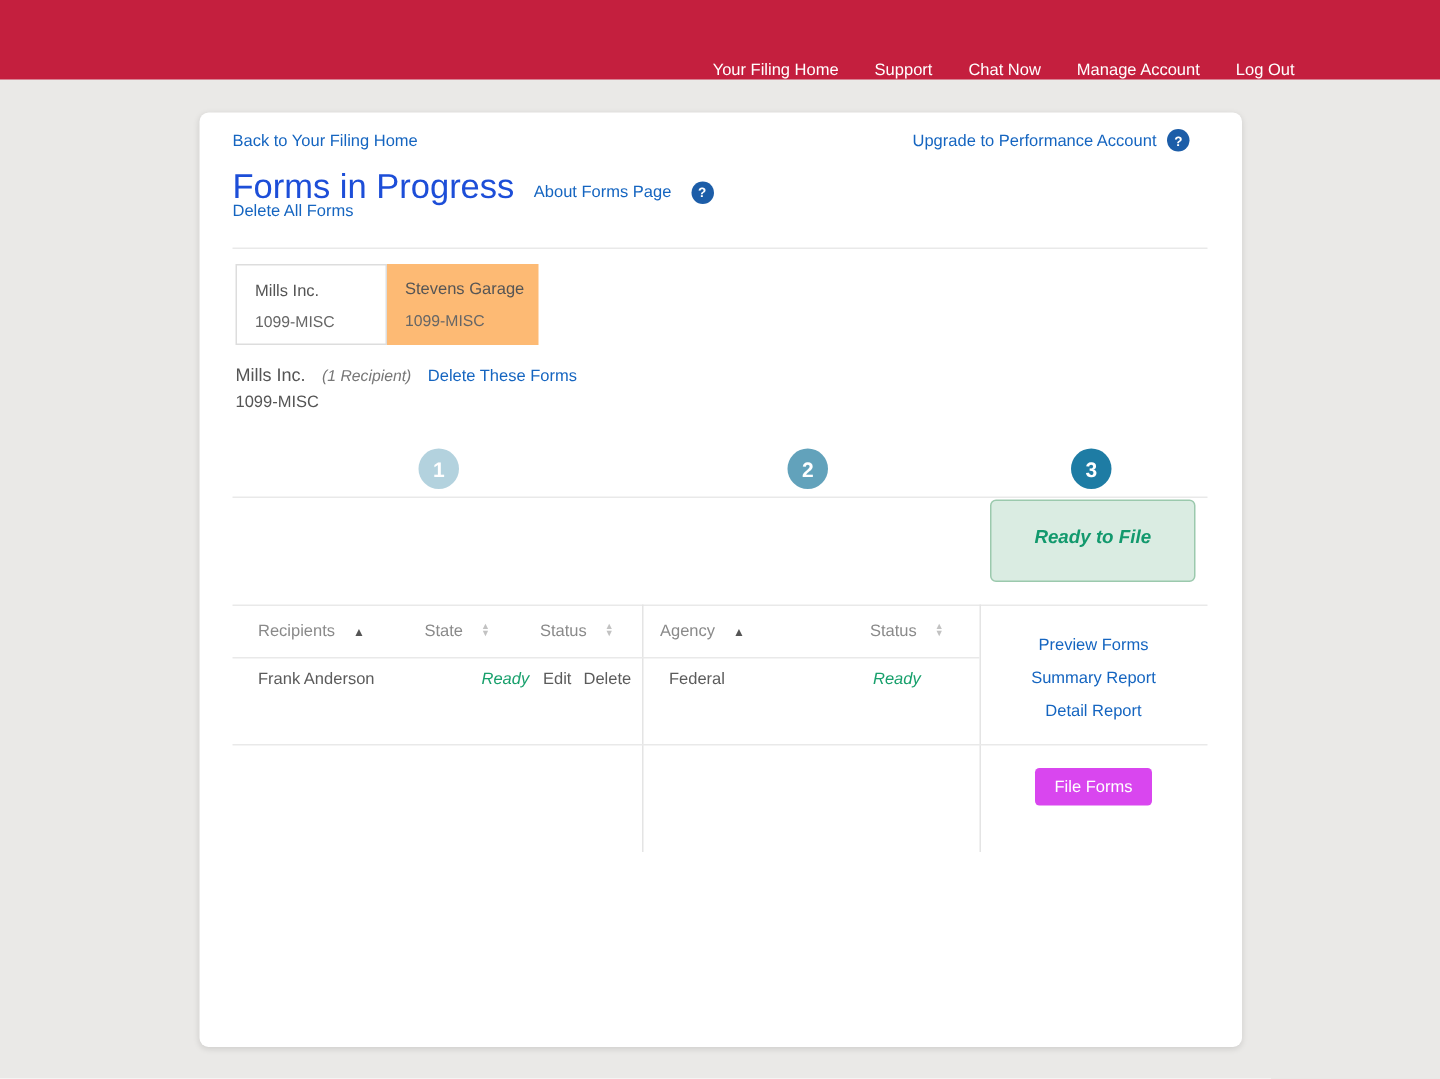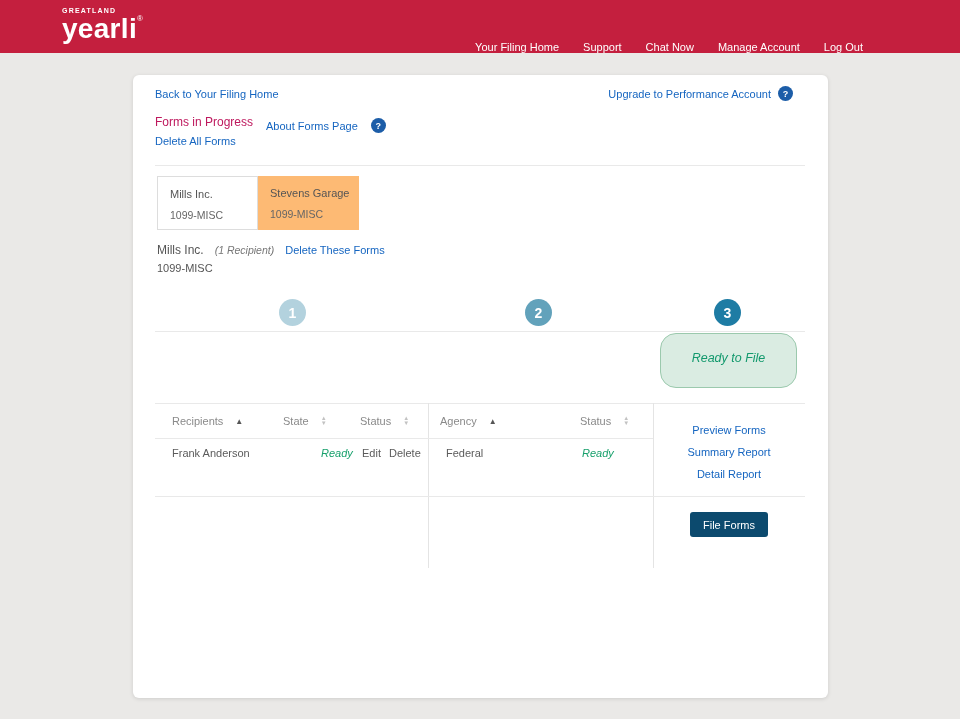--- a/index.html
+++ b/index.html
@@ -27,21 +27,21 @@
 
   .link { color:#1565c0; font-size:11px; }
   .help-icon { width:15px; height:15px; border-radius:50%; background:#1c5da8; color:#fff;
                font-size:9px; font-weight:bold; display:inline-flex; align-items:center;
                justify-content:center; flex:0 0 auto; }
 
   .back-link { position:absolute; left:22px; top:13px; }
   .upgrade-row { position:absolute; right:35px; top:11px; display:flex; align-items:center; gap:7px; }
 
   .title-row { position:absolute; left:22px; top:36px; display:flex; align-items:center; gap:13px; }
-  .page-title { font-size:12px; color:#be185d; }
+  .page-title { font-size:23px; color:#1d4ed8; }
   .title-row .link, .title-row .help-icon { margin-top:7px; }
   .delete-all { position:absolute; left:22px; top:60px; }
 
   .hline { position:absolute; height:1px; background:#e9e9e9; }
   .vline { position:absolute; width:1px; background:#e4e4e4; }
 
   
   .tabs { position:absolute; left:24px; top:101px; display:flex; }
   .tab { width:101px; height:54px; padding:11px 0 0 12px; font-size:11px; color:#555; cursor:pointer; }
   .tab .tab-form { margin-top:9px; color:#666; font-size:10.5px; }
@@ -57,47 +57,43 @@
   
   .step { position:absolute; top:224px; width:27px; height:27px; border-radius:50%;
           color:#fff; font-size:14px; font-weight:bold;
           display:flex; align-items:center; justify-content:center; }
   .step-1 { left:146px; background:#b3d2de; }
   .step-2 { left:392px; background:#62a2bb; }
   .step-3 { left:581px; background:#1e7ca4; }
 
   
   .ready-banner { position:absolute; left:527px; top:258px; width:137px; height:55px;
-                  background:#daece2; border:1px solid #9bc9ad; border-radius:16px;
+                  background:#daece2; border:1px solid #9bc9ad; border-radius:4px;
                   color:#12996d; font-style:italic; font-size:12.5px; text-align:center;
-                  padding-top:17px; }
+                  padding-top:17px;font-weight:bold; }
 
   
   .th { position:absolute; top:340px; display:flex; align-items:center; color:#8a8a8a;
         font-size:11px; cursor:pointer; }
   .sort-asc { font-size:8px; color:#555; margin-left:12px; }
   .sort-both { display:flex; flex-direction:column; margin-left:12px; color:#c2c2c2;
                font-size:6px; line-height:5px; }
   .cell { position:absolute; top:372px; font-size:11px; color:#5b5b5b; }
   .green { color:#18a06c; font-style:italic; }
 
   
   .panel-link { position:absolute; left:520px; width:152px; text-align:center; display:block; }
   .file-btn { position:absolute; left:557px; top:437px; width:78px; height:25px;
-              background:#0c4a6e; color:#fff; font-size:11px; border:none; border-radius:3px;
+              background:#d946ef; color:#fff; font-size:11px; border:none; border-radius:3px;
               font-family:"Liberation Sans", sans-serif; cursor:pointer; }
 </style>
 </head>
 <body>
 
 <div class="topbar">
-  <div class="brand">
-    <span class="brand-top">GREATLAND</span>
-    <span class="brand-name">yearli</span><span class="brand-mark">®</span>
-  </div>
   <div class="topnav">
     <a>Your Filing Home</a>
     <a>Support</a>
     <a>Chat Now</a>
     <a>Manage Account</a>
     <a>Log Out</a>
   </div>
 </div>
 
 <div class="card">

